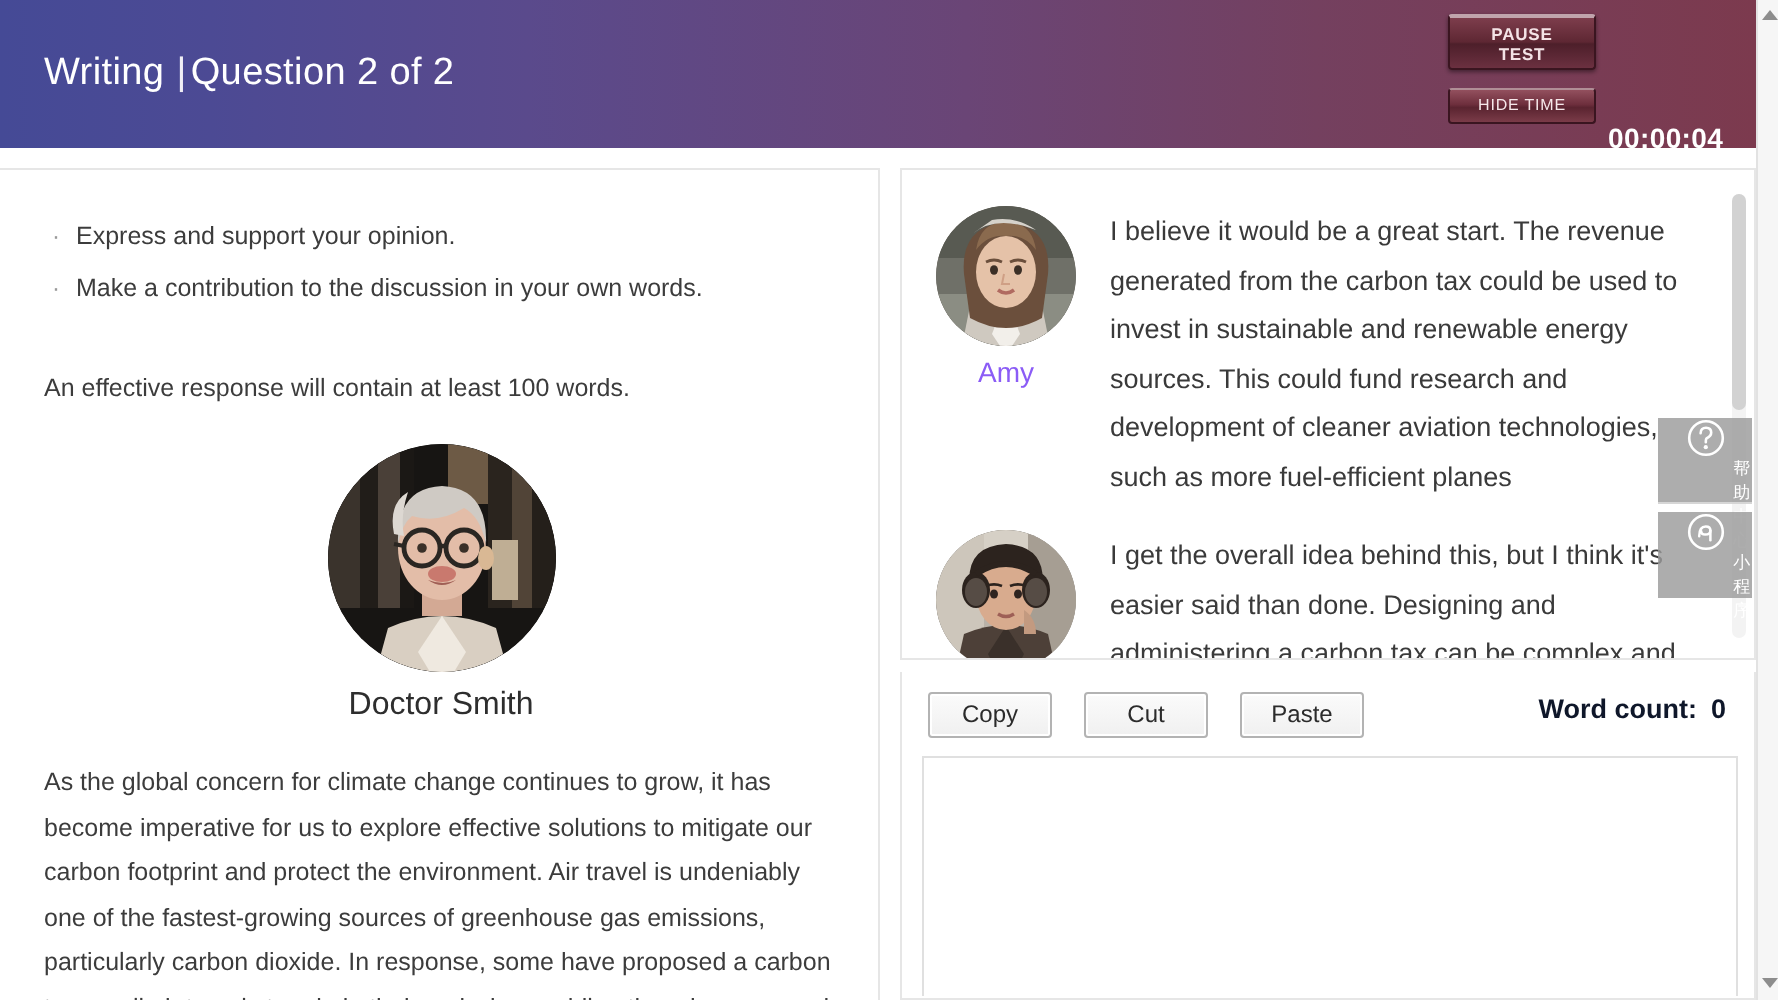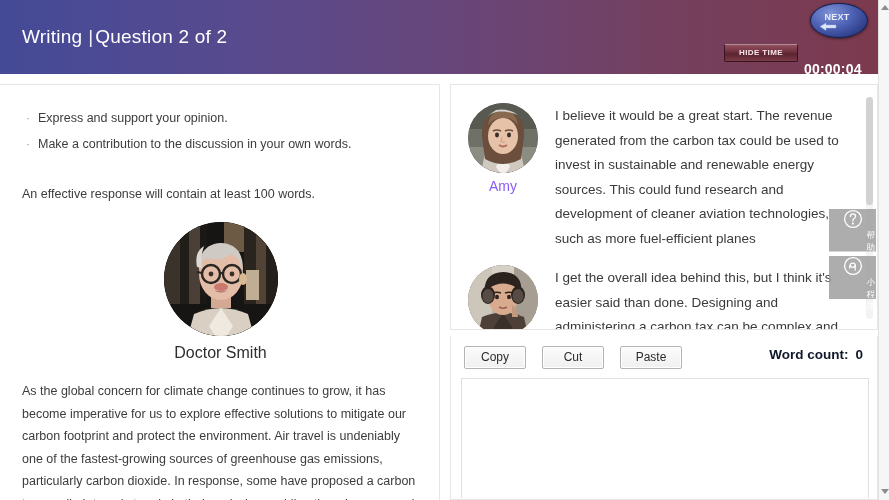--- a/index.html
+++ b/index.html
@@ -110,21 +110,21 @@
     left: 4px;
     top: 44px;
     width: 74px;
     height: 18px;
     background: linear-gradient(180deg, #93505e 0%, #6e2f3d 45%, #5a2430 55%, #7a3b48 100%);
     border: 1px solid #3a1520;
     border-top: 1px solid #b08e96;
     border-radius: 2px;
     color: #f6e8ea;
     font-size: 8px;
-    font-weight: bold;
+    font-weight: normal;
     letter-spacing: 0.4px;
     text-align: center;
     line-height: 16px;
     cursor: pointer;
   }
 
   .timer {
     position: absolute;
     left: 84px;
     top: 60px;
@@ -393,27 +393,25 @@
 <div id="app">
 
   <div class="header">
 
     <div class="header-title">
       <span>Writing</span><span class="sep">|</span><span>Question 2 of 2</span>
     </div>
 
     <div class="hdr-controls">
 
-
-      <div class="btn-next">
-        <span class="next-label">NEXT</span>
-        <svg class="next-arrow" viewBox="0 0 17 9">
-          <path d="M0 4.5 L6 1 L6 3 L16 3 L16 6 L6 6 L6 8.5 Z" fill="#dfe6f7" stroke="#9fb0e0" stroke-width="0.5"></path>
-        </svg>
-      </div>
+      <div class="btn-pause">
+        <div>PAUSE</div>
+        <div>TEST</div>
+      </div>
+
 
       <div class="btn-hide">HIDE TIME</div>
 
       <div class="timer">00:00:04</div>
     </div>
   </div>
 
   <div class="panel-left">
 
     <div class="bullet-list">

